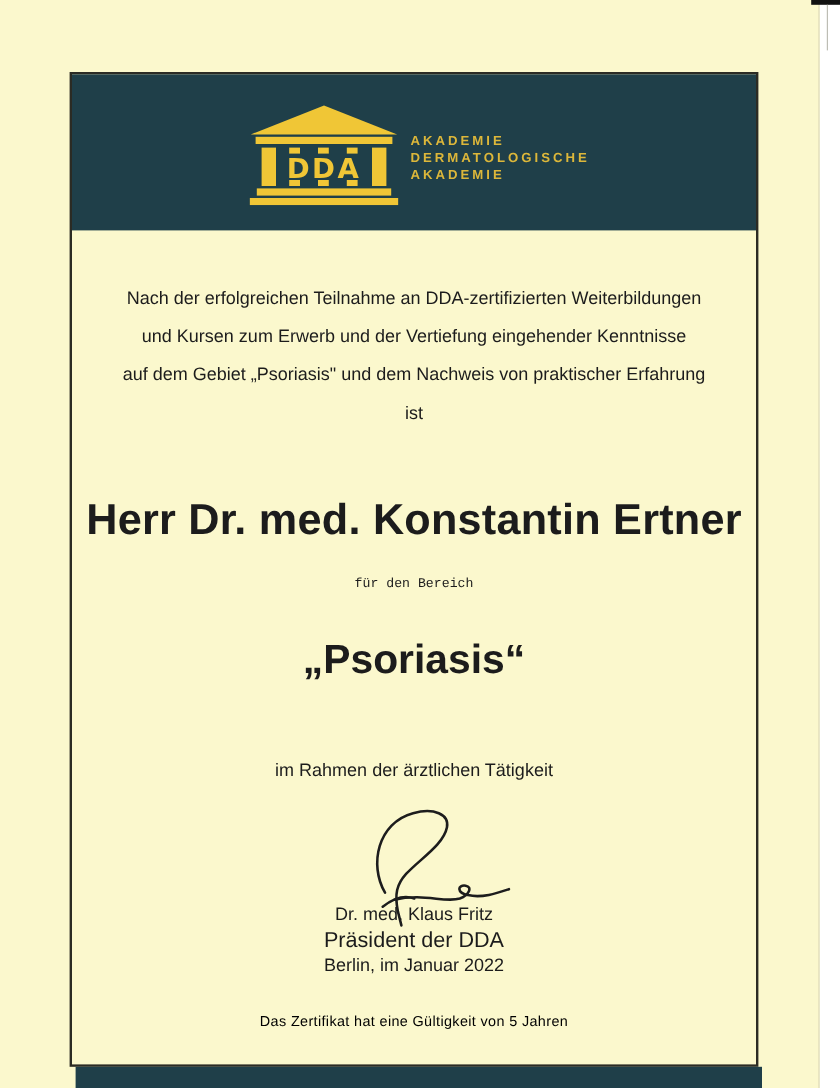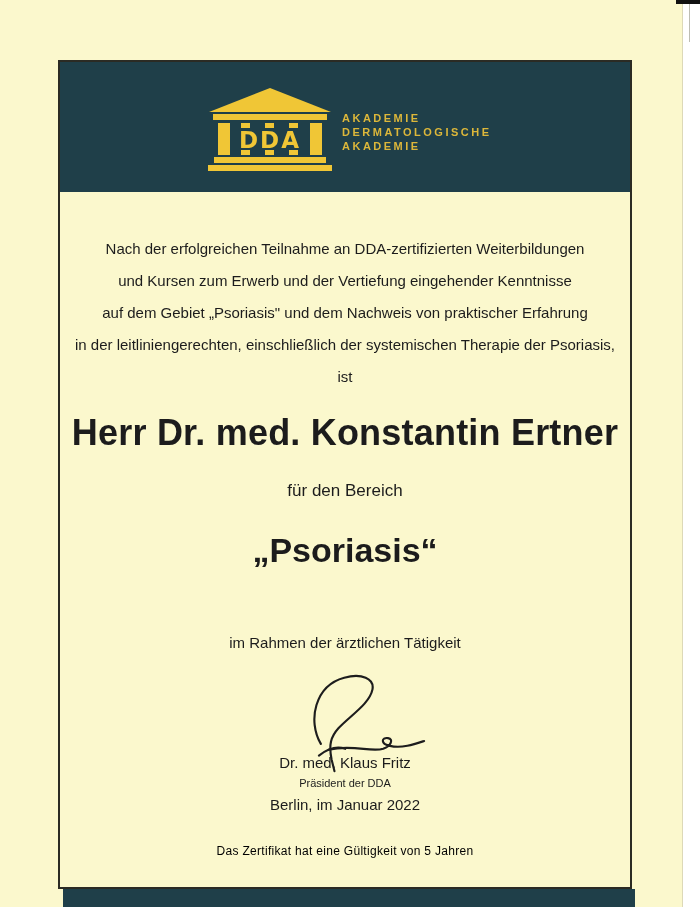--- a/index.html
+++ b/index.html
@@ -46,26 +46,26 @@
     white-space: nowrap;
   }
   .footer-bar {
     position: absolute; left: 63px; top: 889px;
     width: 572px; height: 18px;
     background: #1f3f49;
   }
   .centered { position: absolute; left: 70px; width: 550px; text-align: center; }
   .intro { top: 233px; font-size: 15px; line-height: 32px; }
   .recipient { top: 412px; font-size: 36px; font-weight: bold; letter-spacing: 0.2px; }
-  .for-area { top: 481px; font-size: 17px; }
+  .for-area { top: 481px; font-size: 11px; font-family: Liberation Mono, monospace; }
   .area { top: 531px; font-size: 34px; font-weight: bold; }
   .certified { top: 601px; font-size: 15px; line-height: 28px; margin-top: 28px; }
   .sig-block { position: absolute; left: 278px; top: 666px; width: 150px; height: 112px; }
   .signer { top: 736px; font-size: 15px; line-height: 21px; margin-top: 16px; }
-  .signer .title-line { font-size: 11px; }
+  .signer .title-line { font-size: 18px; }
   .footnote { top: 844px; font-size: 12px; color: #000000; letter-spacing: 0.3px; }
 </style>
 </head>
 <body>
 
 <div class="page">
 
   <div class="frame">
 
     <div class="header-bar">
@@ -94,21 +94,20 @@
         <div>AKADEMIE</div>
       </div>
 
     </div>
   </div>
 
   <div class="centered intro">
     <div>Nach der erfolgreichen Teilnahme an DDA-zertifizierten Weiterbildungen</div>
     <div>und Kursen zum Erwerb und der Vertiefung eingehender Kenntnisse</div>
     <div>auf dem Gebiet „Psoriasis" und dem Nachweis von praktischer Erfahrung</div>
-    <div>in der leitliniengerechten, einschließlich der systemischen Therapie der Psoriasis,</div>
     <div>ist</div>
   </div>
 
   <div class="centered recipient">Herr Dr. med. Konstantin Ertner</div>
 
   <div class="centered for-area">für den Bereich</div>
 
   <div class="centered area">„Psoriasis“</div>
 
   <div class="centered certified">

